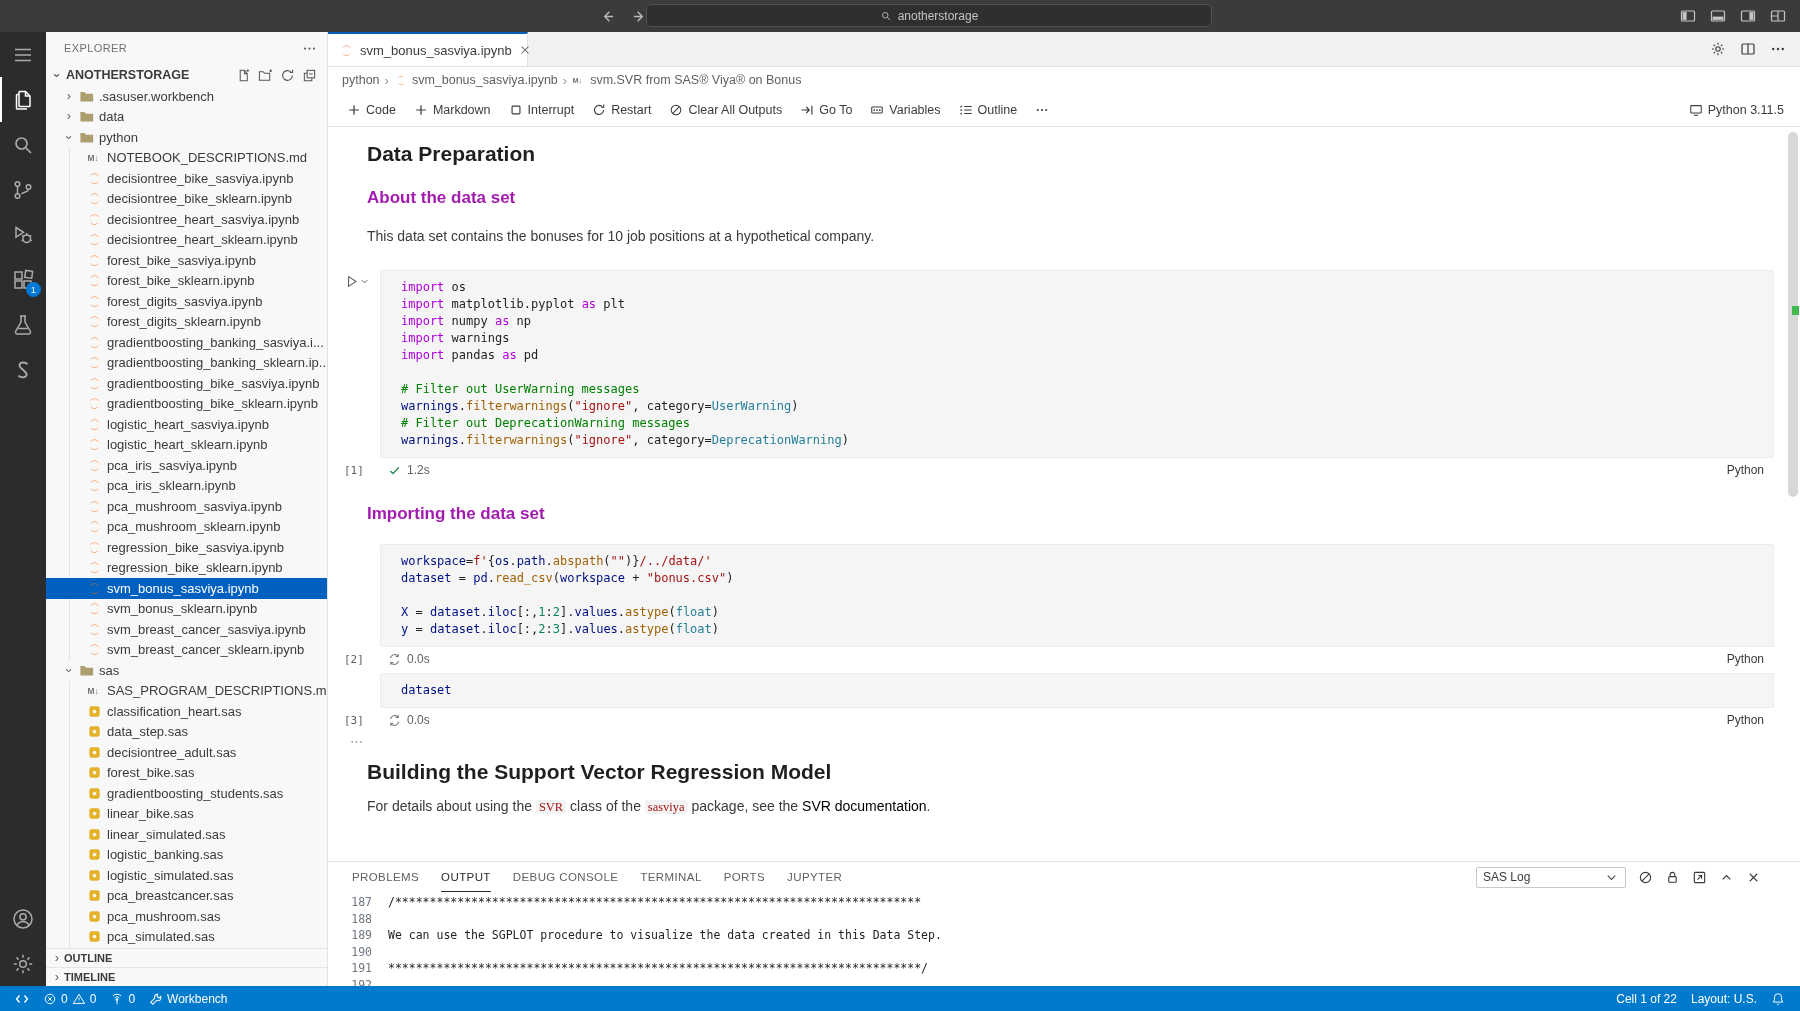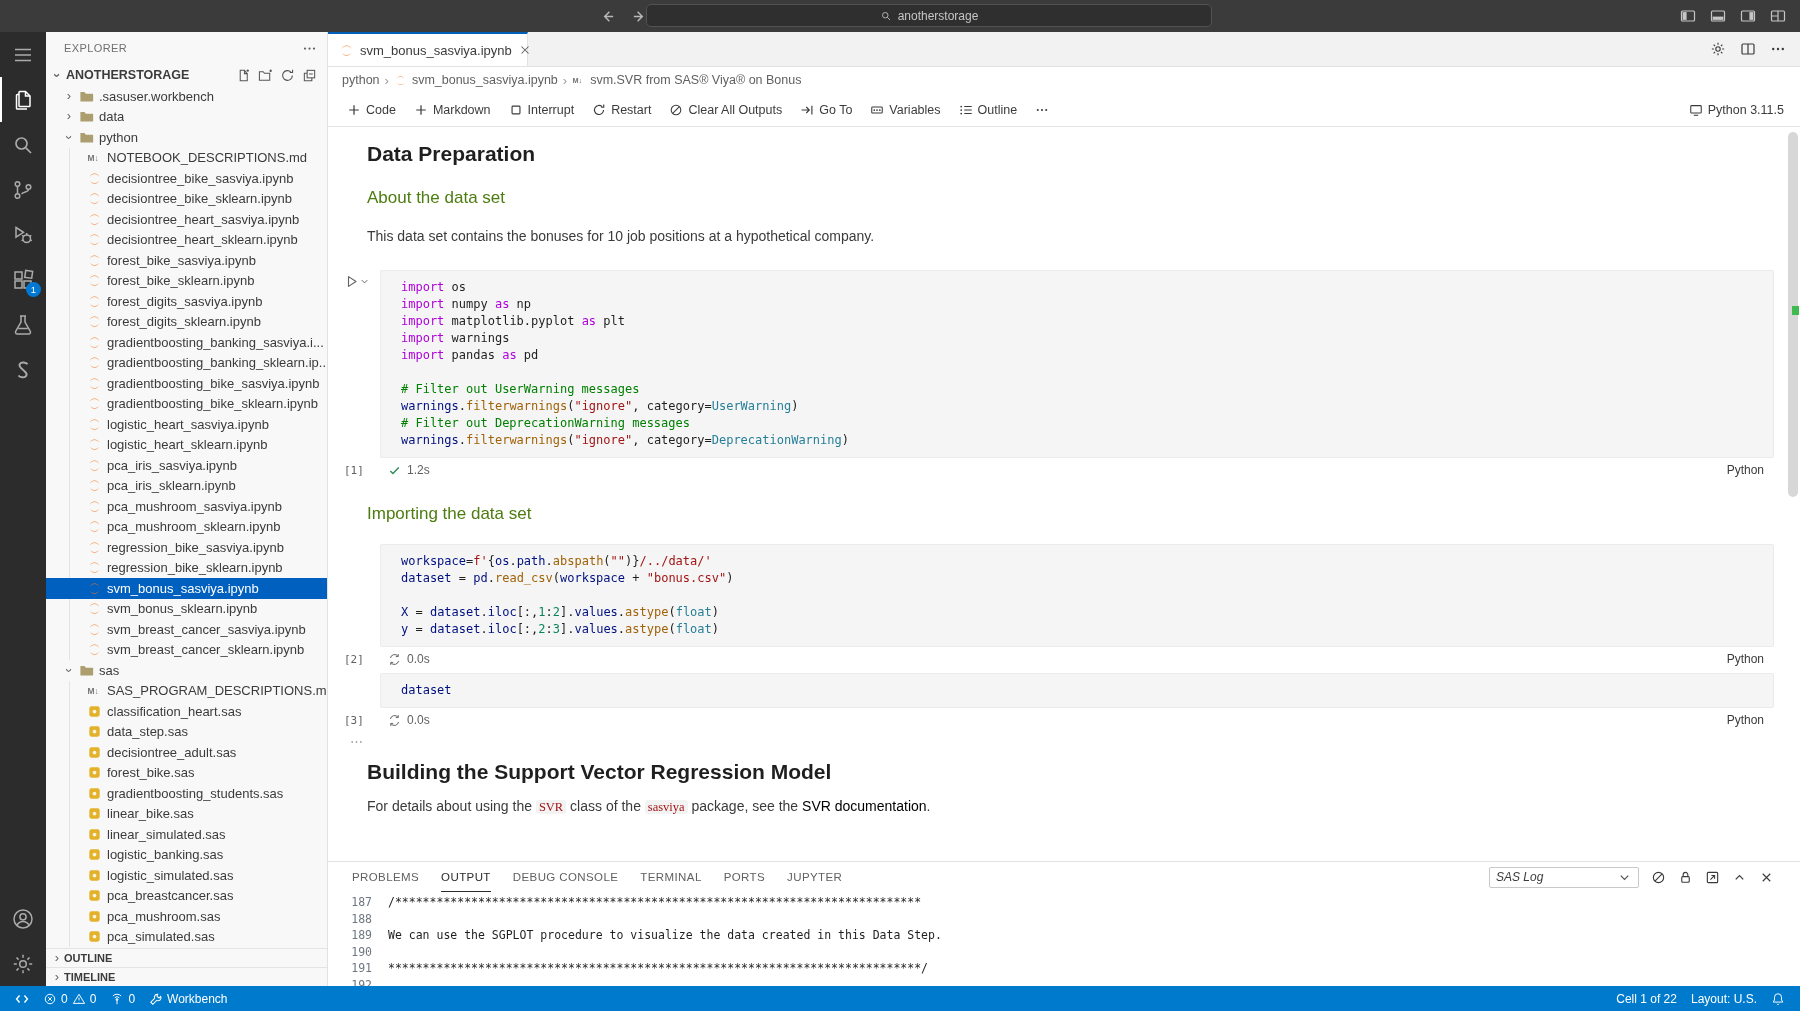--- a/index.html
+++ b/index.html
@@ -59,21 +59,21 @@
   .crumb-ic svg { width:13px; height:13px; }
   #nbtoolbar { height:34px; display:flex; align-items:center; border-bottom:1px solid #e5e5e5; padding:0 16px 0 12px; gap:4px; background:#fff; }
   .tb-btn { display:flex; align-items:center; gap:5px; color:#3b3b3b; font-size:12.5px; padding:3px 7px; border-radius:4px; }
   .tb-btn .icon { color:#3b3b3b; } .tb-btn .icon svg { width:14px; height:14px; }
   #kernel-picker { margin-left:auto; display:flex; align-items:center; gap:5px; font-size:12.5px; color:#3b3b3b; }
   #kernel-picker svg { width:14px; height:14px; }
 
   
   #notebook { position:absolute; top:96px; left:0; right:14px; bottom:125px; overflow:hidden; padding:6px 12px 0 16px; }
   .md-h2 { font-size:21px; font-weight:bold; color:#1f1f1f; margin:8px 0 14px 23px; }
-  .md-h3 { font-size:17px; font-weight:normal; color:#4d7c0f; margin:22px 0 20px 23px; }
+  .md-h3 { font-size:17px; font-weight:bold; color:#a21caf; margin:22px 0 20px 23px; }
   .md-p  { font-size:14px; color:#3b3b3b; margin:4px 0 26px 23px; }
   .cell-row { display:flex; }
   .cell-gutter { width:36px; flex:none; position:relative; }
   .run-btn { display:flex; align-items:center; padding-top:4px; color:#616161; }
   .run-btn svg { width:15px; height:15px; }
   .run-btn .chev svg { width:11px; height:11px; }
   .cell-box { flex:1; background:#f5f5f5; border:1px solid #ebebeb; border-radius:2px; padding:8px 8px 8px 20px; overflow:hidden; }
   .code-line { font-family:"DejaVu Sans Mono",monospace; font-size:12px; line-height:17px; white-space:pre; color:#000; }
   .tk-k{color:#af00db} .tk-d{color:#1f1f1f} .tk-v{color:#001080} .tk-f{color:#a16207}
   .tk-s{color:#a31515} .tk-c{color:#008000} .tk-t{color:#267f99} .tk-n{color:#098658}
@@ -86,21 +86,21 @@
   .inline-code { font-family:Liberation Serif, serif; font-size:12.5px; color:#a31515; background:#f3f3f3; padding:0 3px; border-radius:3px; }
   .md-link { color:#000000; cursor:pointer;margin-top:12px; }
   #ed-scrollbar { position:absolute; right:2px; top:100px; width:10px; height:365px; background:rgba(110,110,110,.28); border-radius:5px; }
   #ov-mark { position:absolute; right:1px; top:274px; width:7px; height:9px; background:#3fb950; }
 
   
   #panel { position:absolute; bottom:0; left:0; right:0; height:125px; border-top:1px solid #e2e2e2; background:#fff; }
   #panel-tabs { height:30px; display:flex; align-items:center; padding-left:24px; gap:22px; position:relative; }
   .ptab { font-size:11.5px; letter-spacing:.4px; color:#616161; height:100%; display:flex; align-items:center; }
   .ptab.active { color:#2b2b2b; border-bottom:1px solid #2b2b2b; }
-  .panel-right { position:absolute; right:26px; top:0; height:30px; display:flex; align-items:center; gap:12px; color:#3b3b3b;font-style:italic; }
+  .panel-right { position:absolute; right:39px; top:0; height:30px; display:flex; align-items:center; gap:12px; color:#3b3b3b; }
   .panel-right span svg { width:15px; height:15px; }
   #channel-select { width:150px; height:21px; border:1px solid #c8c8c8; border-radius:2px; font-size:12px; color:#3b3b3b; display:flex; align-items:center; padding:0 6px; background:#fff; }
   #channel-select .sel-chev { margin-left:auto; color:#555; } .sel-chev svg{width:12px;height:12px;}
   #panel-output { position:absolute; top:32px; bottom:0; left:0; right:0; overflow:hidden; }
   .out-line { display:flex; font-family:"DejaVu Sans Mono",monospace; font-size:11.5px; line-height:16.6px; white-space:pre; }
   .out-num { width:44px; text-align:right; color:#6e7681; flex:none; }
   .out-text { margin-left:16px; color:#1f1f1f; }
 
   
   #statusbar { position:absolute; bottom:0; left:0; right:0; height:25px; background:#007acc; color:#fff; display:flex; align-items:center; font-size:12px; padding:0 10px; gap:4px; }
@@ -825,22 +825,22 @@
             </span>
             <span class="chev" data-icon="chevron-down-icon">
               <svg viewBox="0 0 16 16" fill="none" stroke="currentColor" stroke-width="1.4">
                 <path d="M4 6l4 4 4-4"></path>
               </svg>
             </span>
           </span>
         </div>
         <div class="cell-box">
           <div class="code-line"><span class="tk-k">import</span><span class="tk-d"> os</span></div>
+          <div class="code-line"><span class="tk-k">import</span><span class="tk-d"> matplotlib.pyplot </span><span class="tk-k">as</span><span class="tk-d"> plt</span></div>
           <div class="code-line"><span class="tk-k">import</span><span class="tk-d"> numpy </span><span class="tk-k">as</span><span class="tk-d"> np</span></div>
-          <div class="code-line"><span class="tk-k">import</span><span class="tk-d"> matplotlib.pyplot </span><span class="tk-k">as</span><span class="tk-d"> plt</span></div>
           <div class="code-line"><span class="tk-k">import</span><span class="tk-d"> warnings</span></div>
           <div class="code-line"><span class="tk-k">import</span><span class="tk-d"> pandas </span><span class="tk-k">as</span><span class="tk-d"> pd</span></div>
           <div class="code-line">&nbsp;</div>
           <div class="code-line"><span class="tk-c"># Filter out UserWarning messages</span></div>
           <div class="code-line"><span class="tk-v">warnings</span><span class="tk-d">.</span><span class="tk-f">filterwarnings</span><span class="tk-d">(</span><span class="tk-s">"ignore"</span><span class="tk-d">, category=</span><span class="tk-t">UserWarning</span><span class="tk-d">)</span></div>
           <div class="code-line"><span class="tk-c"># Filter out DeprecationWarning messages</span></div>
           <div class="code-line"><span class="tk-v">warnings</span><span class="tk-d">.</span><span class="tk-f">filterwarnings</span><span class="tk-d">(</span><span class="tk-s">"ignore"</span><span class="tk-d">, category=</span><span class="tk-t">DeprecationWarning</span><span class="tk-d">)</span></div>
         </div>
       </div>
       <div class="cell-status-row">

